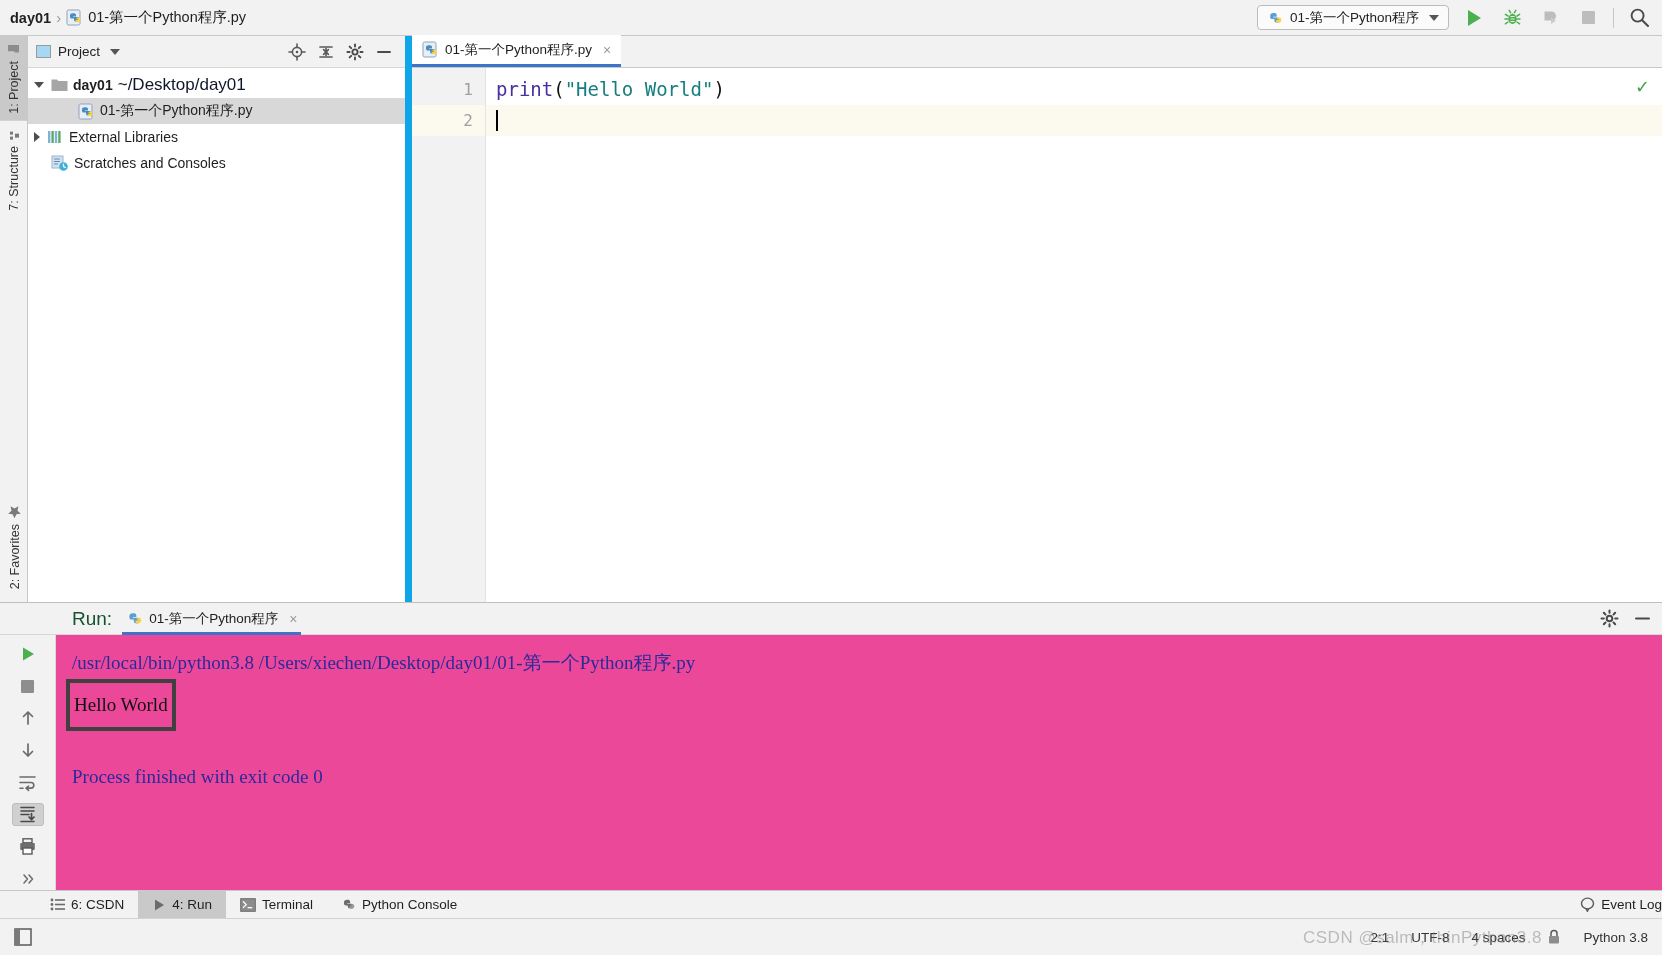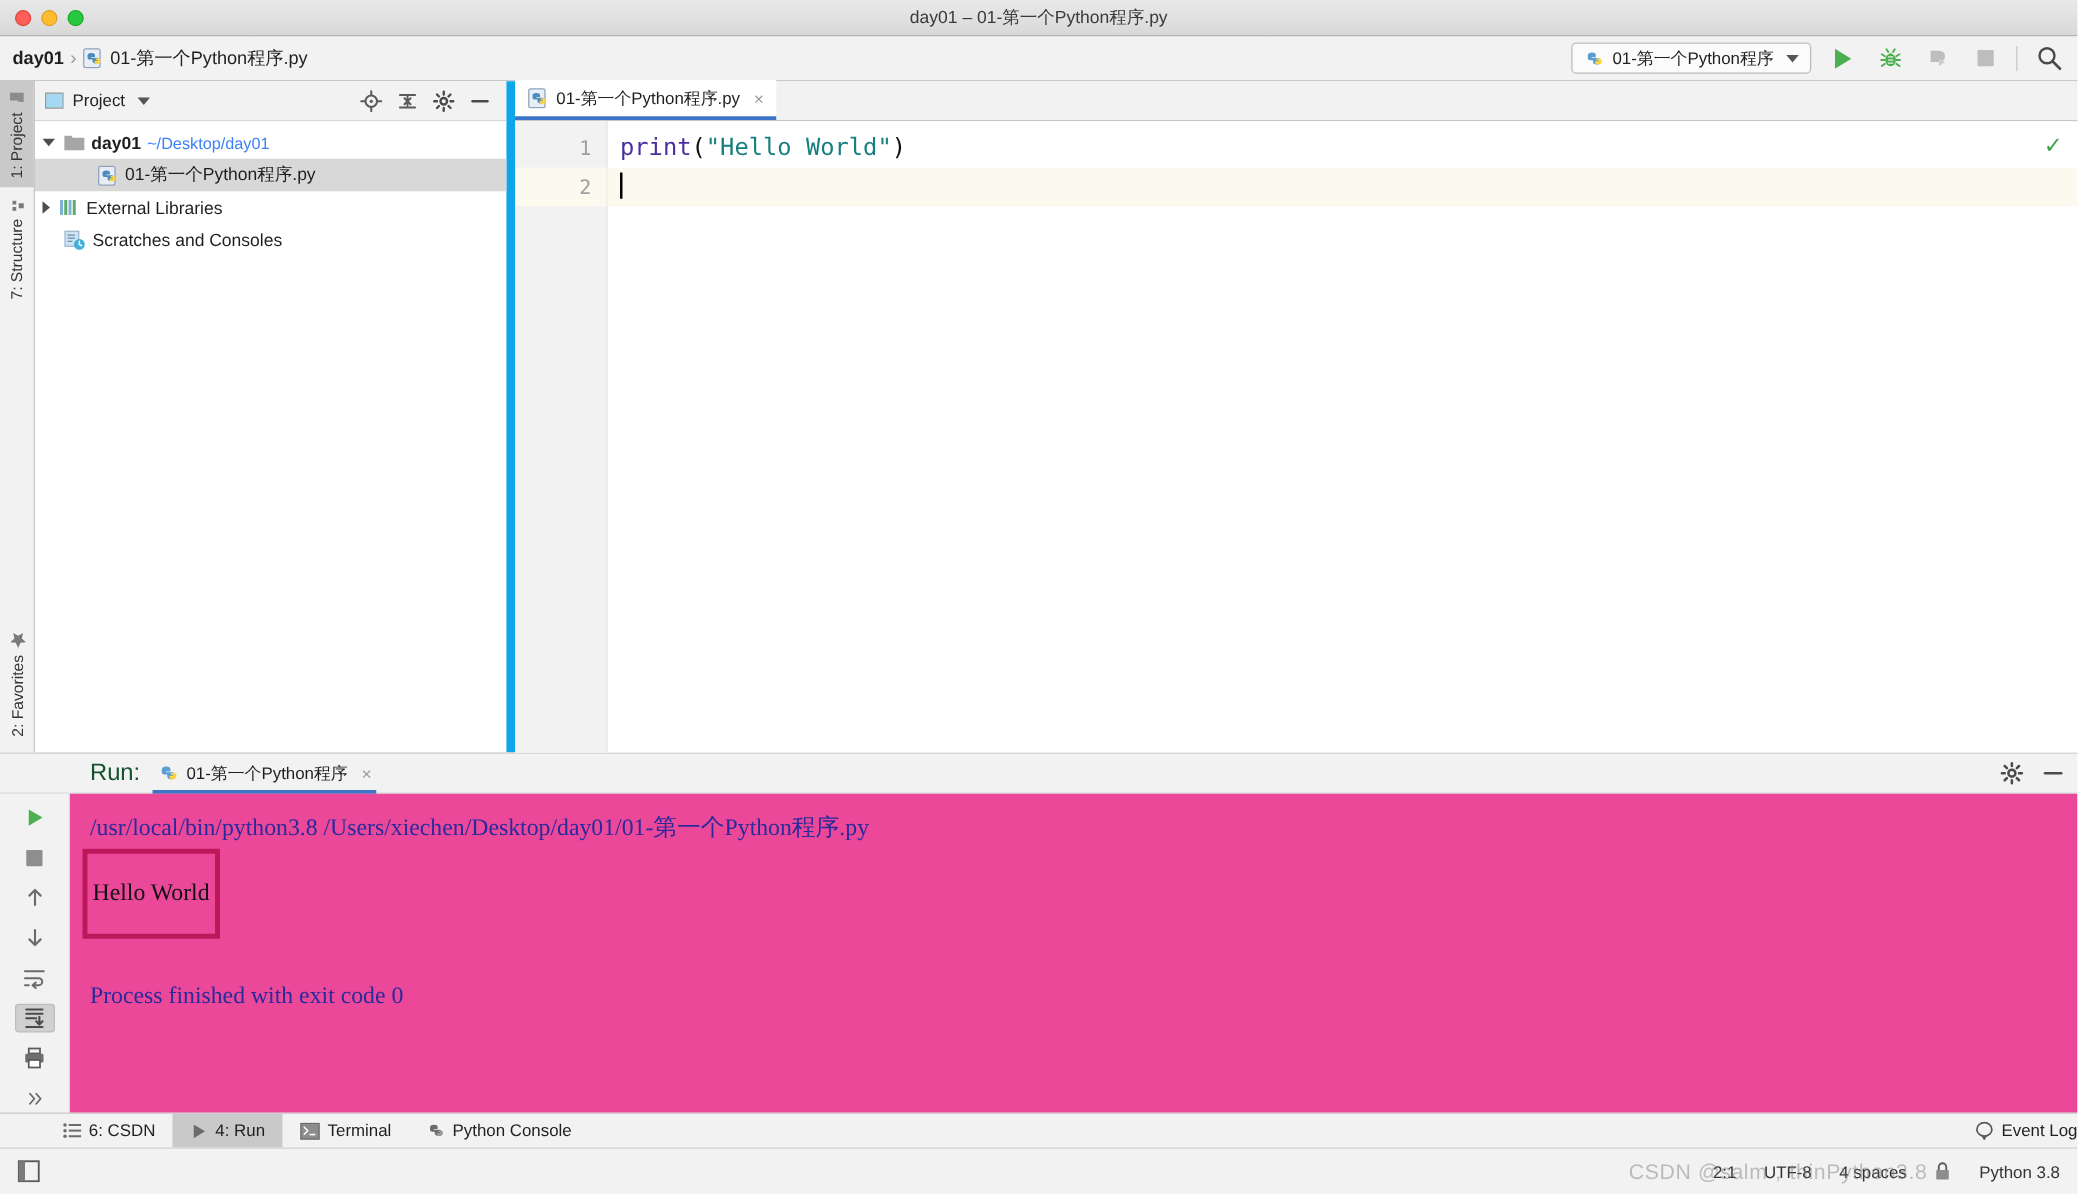--- a/index.html
+++ b/index.html
@@ -96,21 +96,21 @@
   .panel-actions { margin-left: auto; display: flex; align-items: center; gap: 11px; padding-right: 4px; }
 
   .tree { padding-top: 4px; font-size: 14px; color: #1f1f1f; flex: 1; background: #fff; }
   .trow { height: 26px; display: flex; align-items: center; padding-left: 6px; gap: 5px; white-space: nowrap; }
   .trow.selected { background: #d8d8d8; }
   .arrow-d { width: 0; height: 0; border-left: 5px solid transparent; border-right: 5px solid transparent; border-top: 6px solid #4e4e4e; margin-right: 2px; }
   .arrow-r { width: 0; height: 0; border-top: 5px solid transparent; border-bottom: 5px solid transparent; border-left: 6px solid #4e4e4e; margin-right: 2px; }
   .arrow-slot { width: 12px; display: inline-block; }
   .indent { width: 22px; display: inline-block; }
   .bold { font-weight: bold; }
-  .muted { color: #3b82f6; font-size: 13px; }
+  .muted { color: #0f172a; font-size: 17px; }
 
   
   .editor-col { flex: 1; display: flex; flex-direction: column; min-width: 0; }
   .tabbar {
     height: 32px; min-height: 32px; background: #f2f2f2;
     border-bottom: 1px solid #c8c8c8; display: flex; align-items: flex-end;
   }
   .etab {
     height: 32px; background: #ffffff; display: flex; align-items: center;
     padding: 0 10px; gap: 6px; font-size: 13.5px; color: #1f1f1f;
@@ -171,21 +171,21 @@
   }
   .sbtn { width: 32px; height: 26px; display: flex; align-items: center; justify-content: center; border-radius: 3px; }
   .sbtn.active { background: #d0d0d0; border: 1px solid #bdbdbd; }
   .console {
     flex: 1; background: #ec4899; padding: 12px 0 0 16px; position: relative;
     font-family: Liberation Serif, serif; font-size: 19px;
   }
   .cmdline { color: #2a2a9c; line-height: 32px; white-space: pre; }
   .outline { color: #101010; line-height: 32px; display: inline-block; white-space: pre; }
   .hl-box {
-    display: inline-block; border: 4px solid #be185d; padding: 16px 4px;
+    display: inline-block; border: 4px solid #404040; padding: 6px 4px;
     line-height: 30px; position: relative; left: -6px; text-align: center;
   }
   .finline { color: #2a2a9c; line-height: 32px; margin-top: 30px; white-space: pre; }
 
   
   .bottombar {
     height: 28px; min-height: 28px; background: #f2f2f2;
     border-top: 1px solid #c8c8c8; display: flex; align-items: center;
     padding-left: 36px; gap: 0; font-size: 13.5px; color: #1f1f1f;
   }
@@ -206,28 +206,20 @@
     letter-spacing: .5px; pointer-events: none; white-space: nowrap;
   }
 
   svg { display: block; }
 </style>
 </head>
 <body>
 
 <div class="app">
 
-  <div class="titlebar">
-    <div class="traffic">
-      <div class="dot red"></div>
-      <div class="dot yellow"></div>
-      <div class="dot green"></div>
-    </div>
-    <div class="win-title">day01 – 01-第一个Python程序.py</div>
-  </div>
 
   <div class="navbar">
     <div class="crumbs">
       <span class="crumb-proj">day01</span>
       <span class="crumb-sep">›</span>
       <span class="crumb-file">
         <span>
           <svg width="17" height="17" viewBox="0 0 17 17">
             <rect x="1" y="1" width="13" height="15" rx="1.5" fill="#e8eef5" stroke="#8fa3bb" stroke-width="1"></rect>
             <path d="M4 6.5c0-1.4.9-2.2 3-2.2s3 .5 3 1.9v1.3H7v.6h4.1c1.4 0 2.1.8 2.1 2.2 0 1.6-.7 2.4-2.6 2.4-1.9 0-2.6-.7-2.6-2v-1.1H5.9c-1.4 0-1.9-.8-1.9-2.1z" fill="#4b8bbe"></path>

